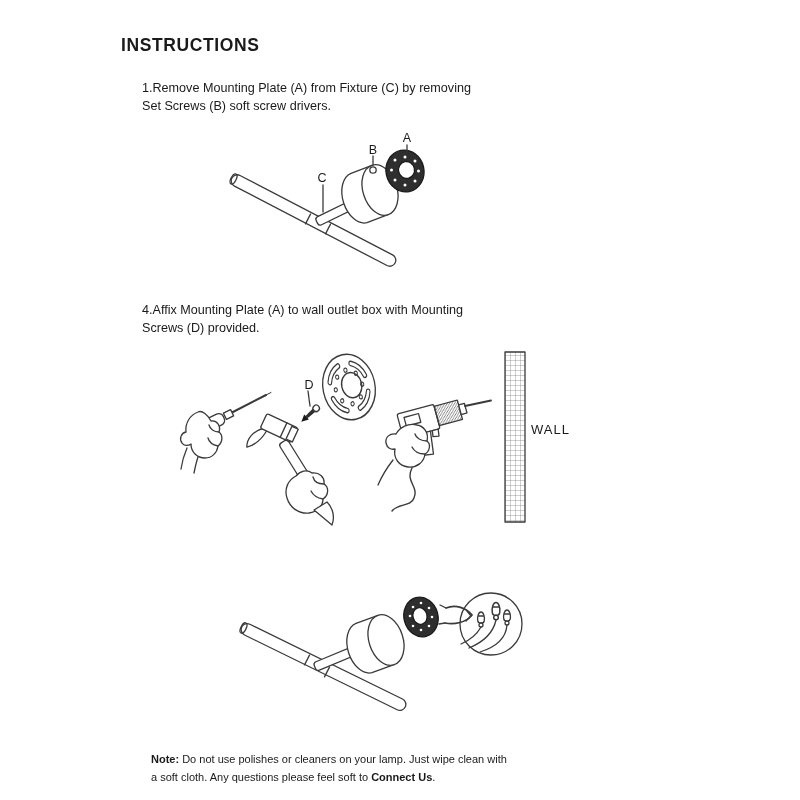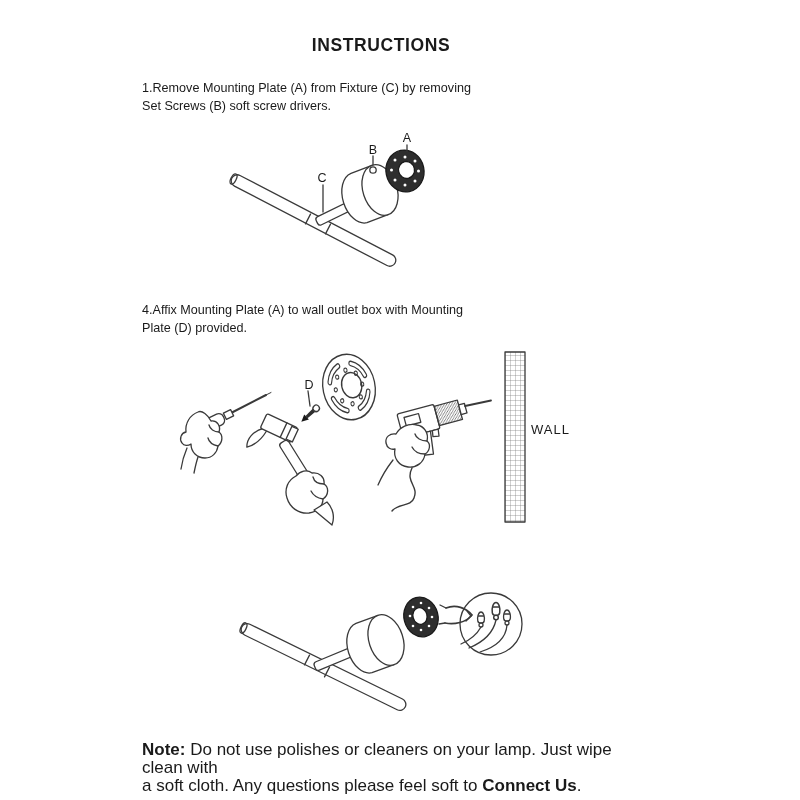--- a/index.html
+++ b/index.html
@@ -2,29 +2,29 @@
 <html><head>
 <meta charset="utf-8">
 <style>
   html,body{margin:0;padding:0;background:#fff;}
   .page{
     position:relative;width:800px;height:800px;background:#ffffff;
     font-family:"Liberation Sans",sans-serif;color:#1a1a1a;overflow:hidden;
   }
   .title{
     position:absolute;left:121px;top:35px;width:520px;margin:0;
-    text-align:center;font-size:17.5px;font-weight:bold;letter-spacing:.6px;
+    text-align:left;font-size:17.5px;font-weight:bold;letter-spacing:.6px;
   }
   .step{position:absolute;left:142px;font-size:12.6px;line-height:18px;}
   .step1{top:79px;}
   .step2{top:301px;}
   .step3{top:559px;}
   .note{
-    position:absolute;left:142px;top:741px;margin:0;width:470px;
-    font-size:17px;line-height:18px;white-space:pre-wrap;
+    position:absolute;left:142px;top:741px;margin:9px;width:470px;
+    font-size:11px;line-height:18px;white-space:pre-wrap;
   }
   .note b{font-weight:bold;}
   .contact{cursor:pointer;}
   .fig{position:absolute;}
   .ink{fill:none;stroke:#3a3a3a;stroke-width:1.3;stroke-linecap:round;stroke-linejoin:round;}
   .lbl{font:12.5px "Liberation Sans",sans-serif;fill:#1a1a1a;text-anchor:middle;}
   .wall-lbl{font:13px "Liberation Sans",sans-serif;fill:#1a1a1a;letter-spacing:1px;}
 </style>
 </head>
 <body>
@@ -68,21 +68,21 @@
       <line x1="145" y1="30" x2="145" y2="39"></line>
       <line x1="95" y1="59" x2="95" y2="86"></line>
     </g>
     <text class="lbl" x="179" y="16">A</text>
     <text class="lbl" x="145" y="28">B</text>
     <text class="lbl" x="94" y="56">C</text>
   </svg>
 
   <div class="step step2">
     <div>4.Affix Mounting Plate (A) to wall outlet box with Mounting</div>
-    <div>Plate (D) provided.</div>
+    <div>Screws (D) provided.</div>
   </div>
 
   <svg class="fig" style="left:165px;top:345px" width="410" height="195" viewBox="0 0 410 195">
     <defs>
       <pattern id="wallGrid" width="5" height="5" patternUnits="userSpaceOnUse">
         <path d="M5,0 H0 V5" fill="none" stroke="#777" stroke-width="0.7"></path>
       </pattern>
       <pattern id="chuckHatch" width="3" height="3" patternUnits="userSpaceOnUse">
         <path d="M0,3 L3,0" fill="none" stroke="#555" stroke-width="0.8"></path>
       </pattern>

